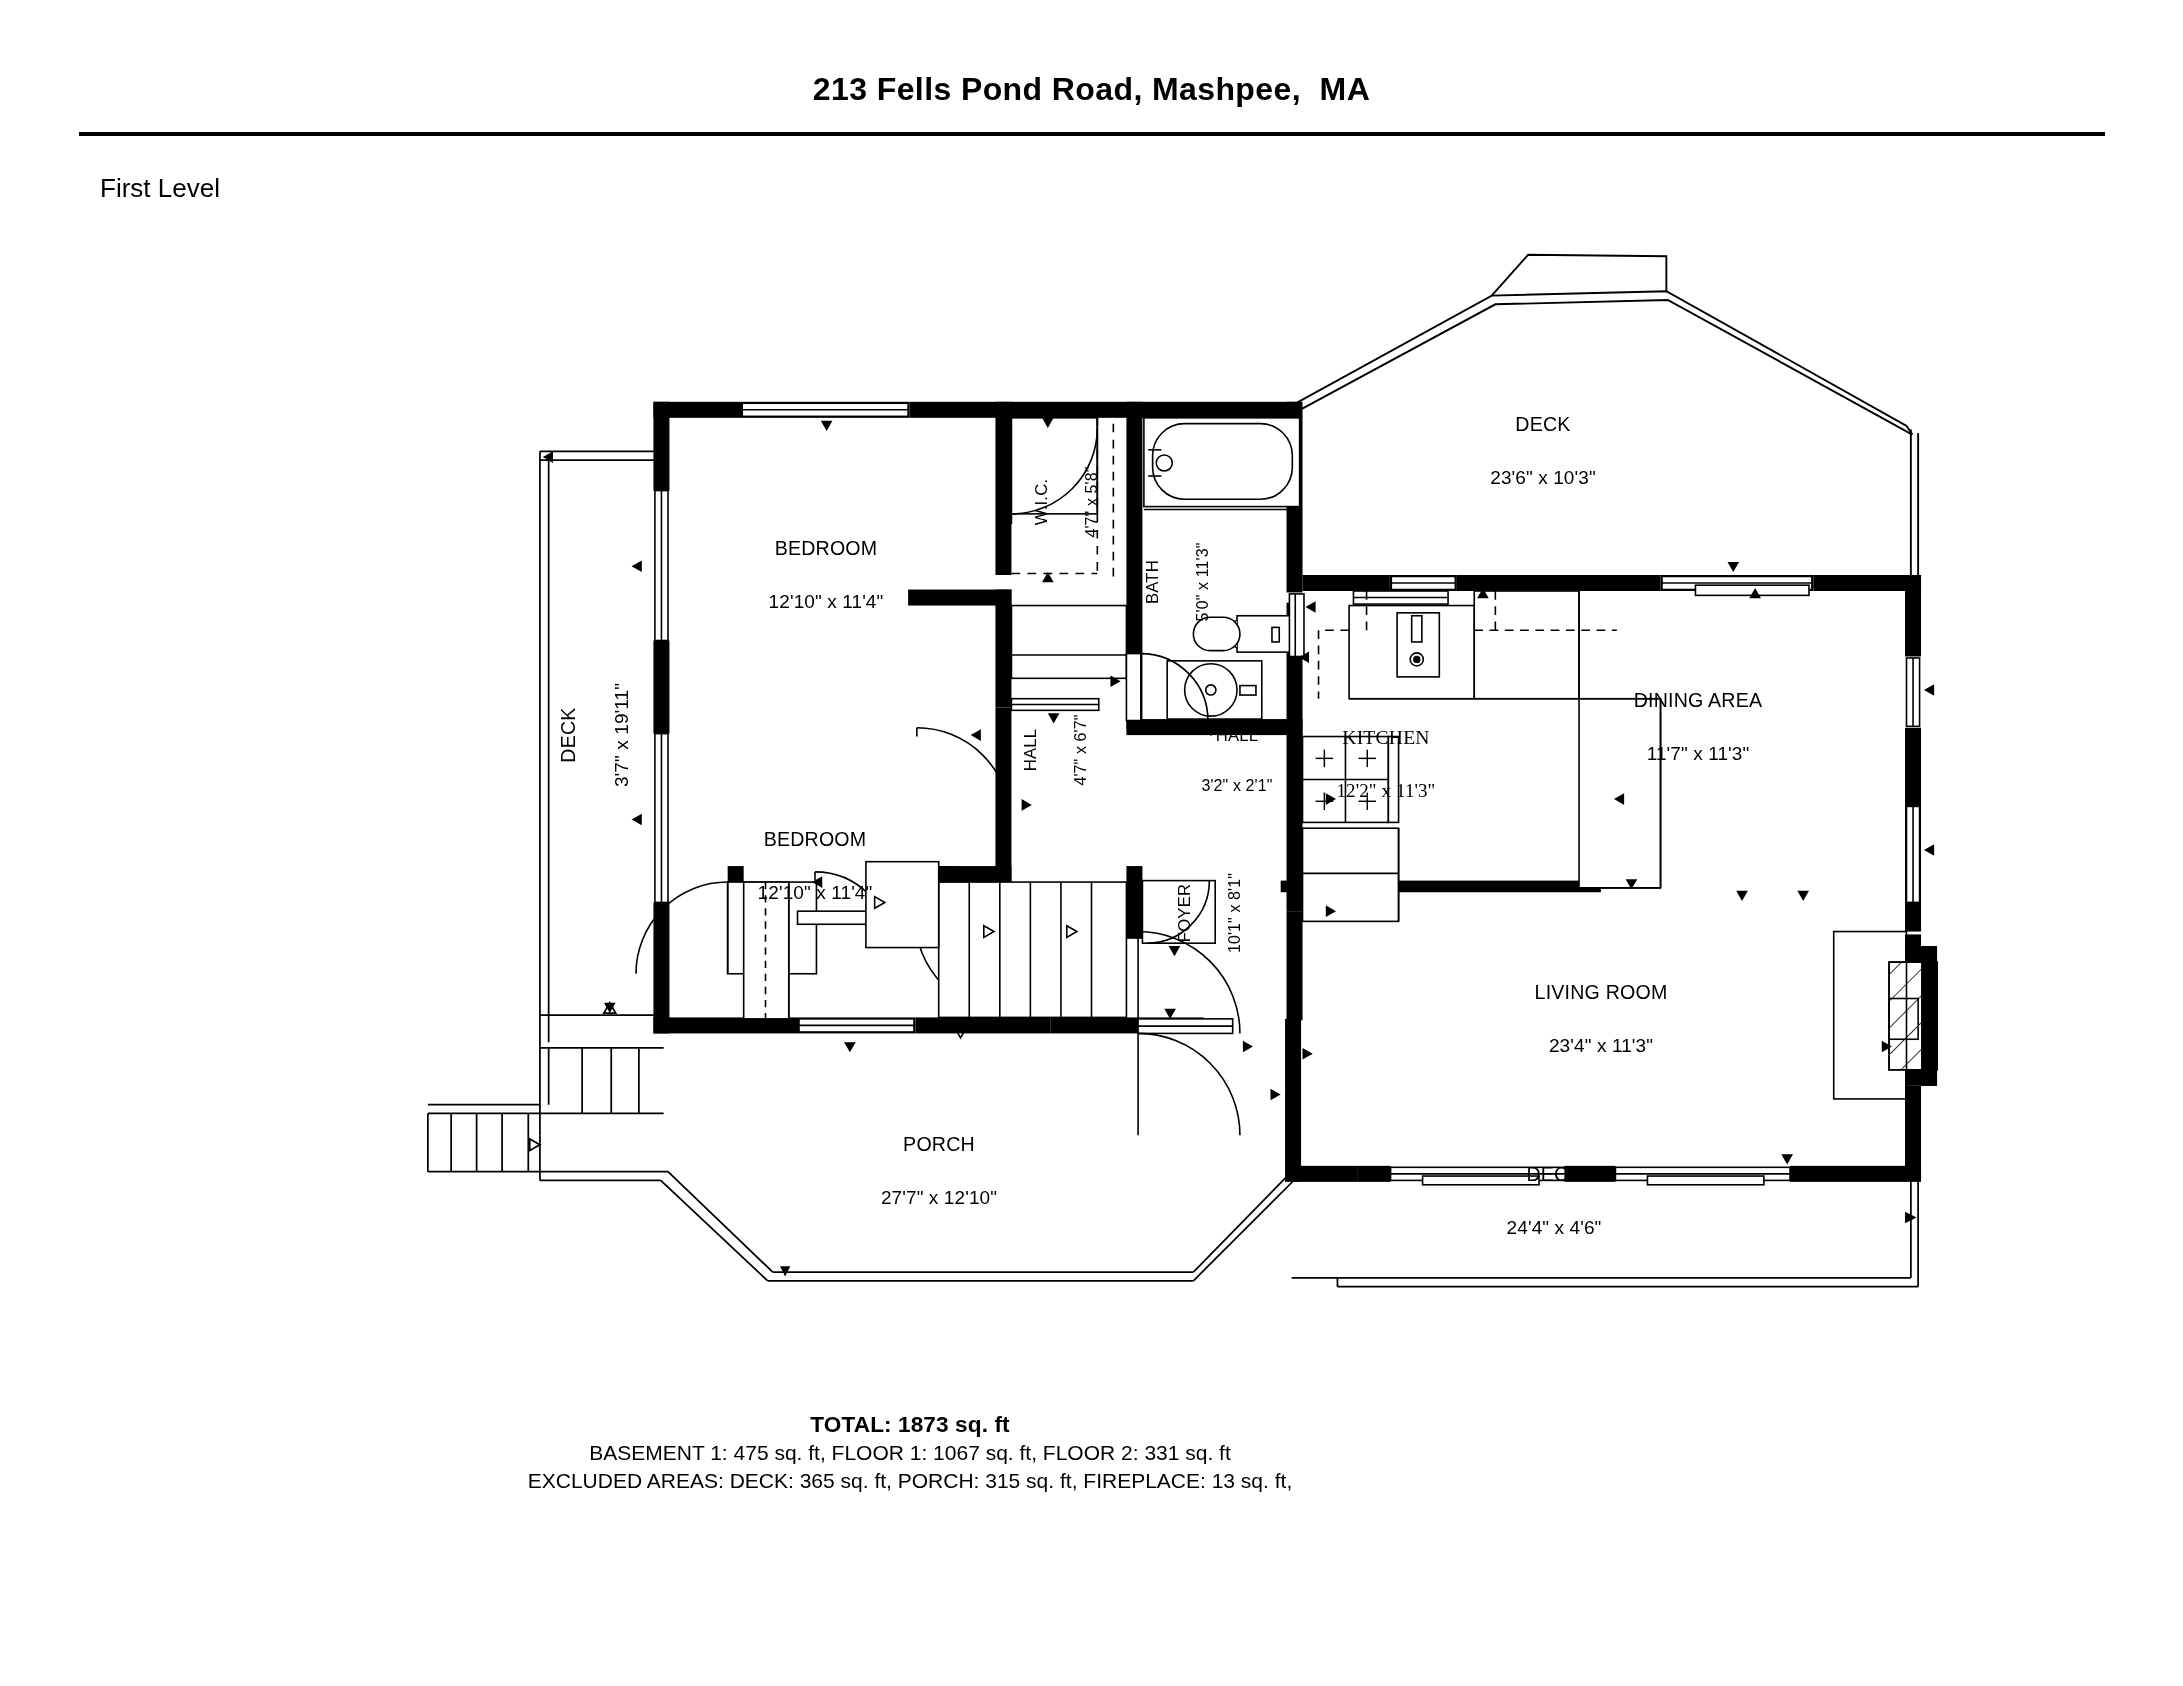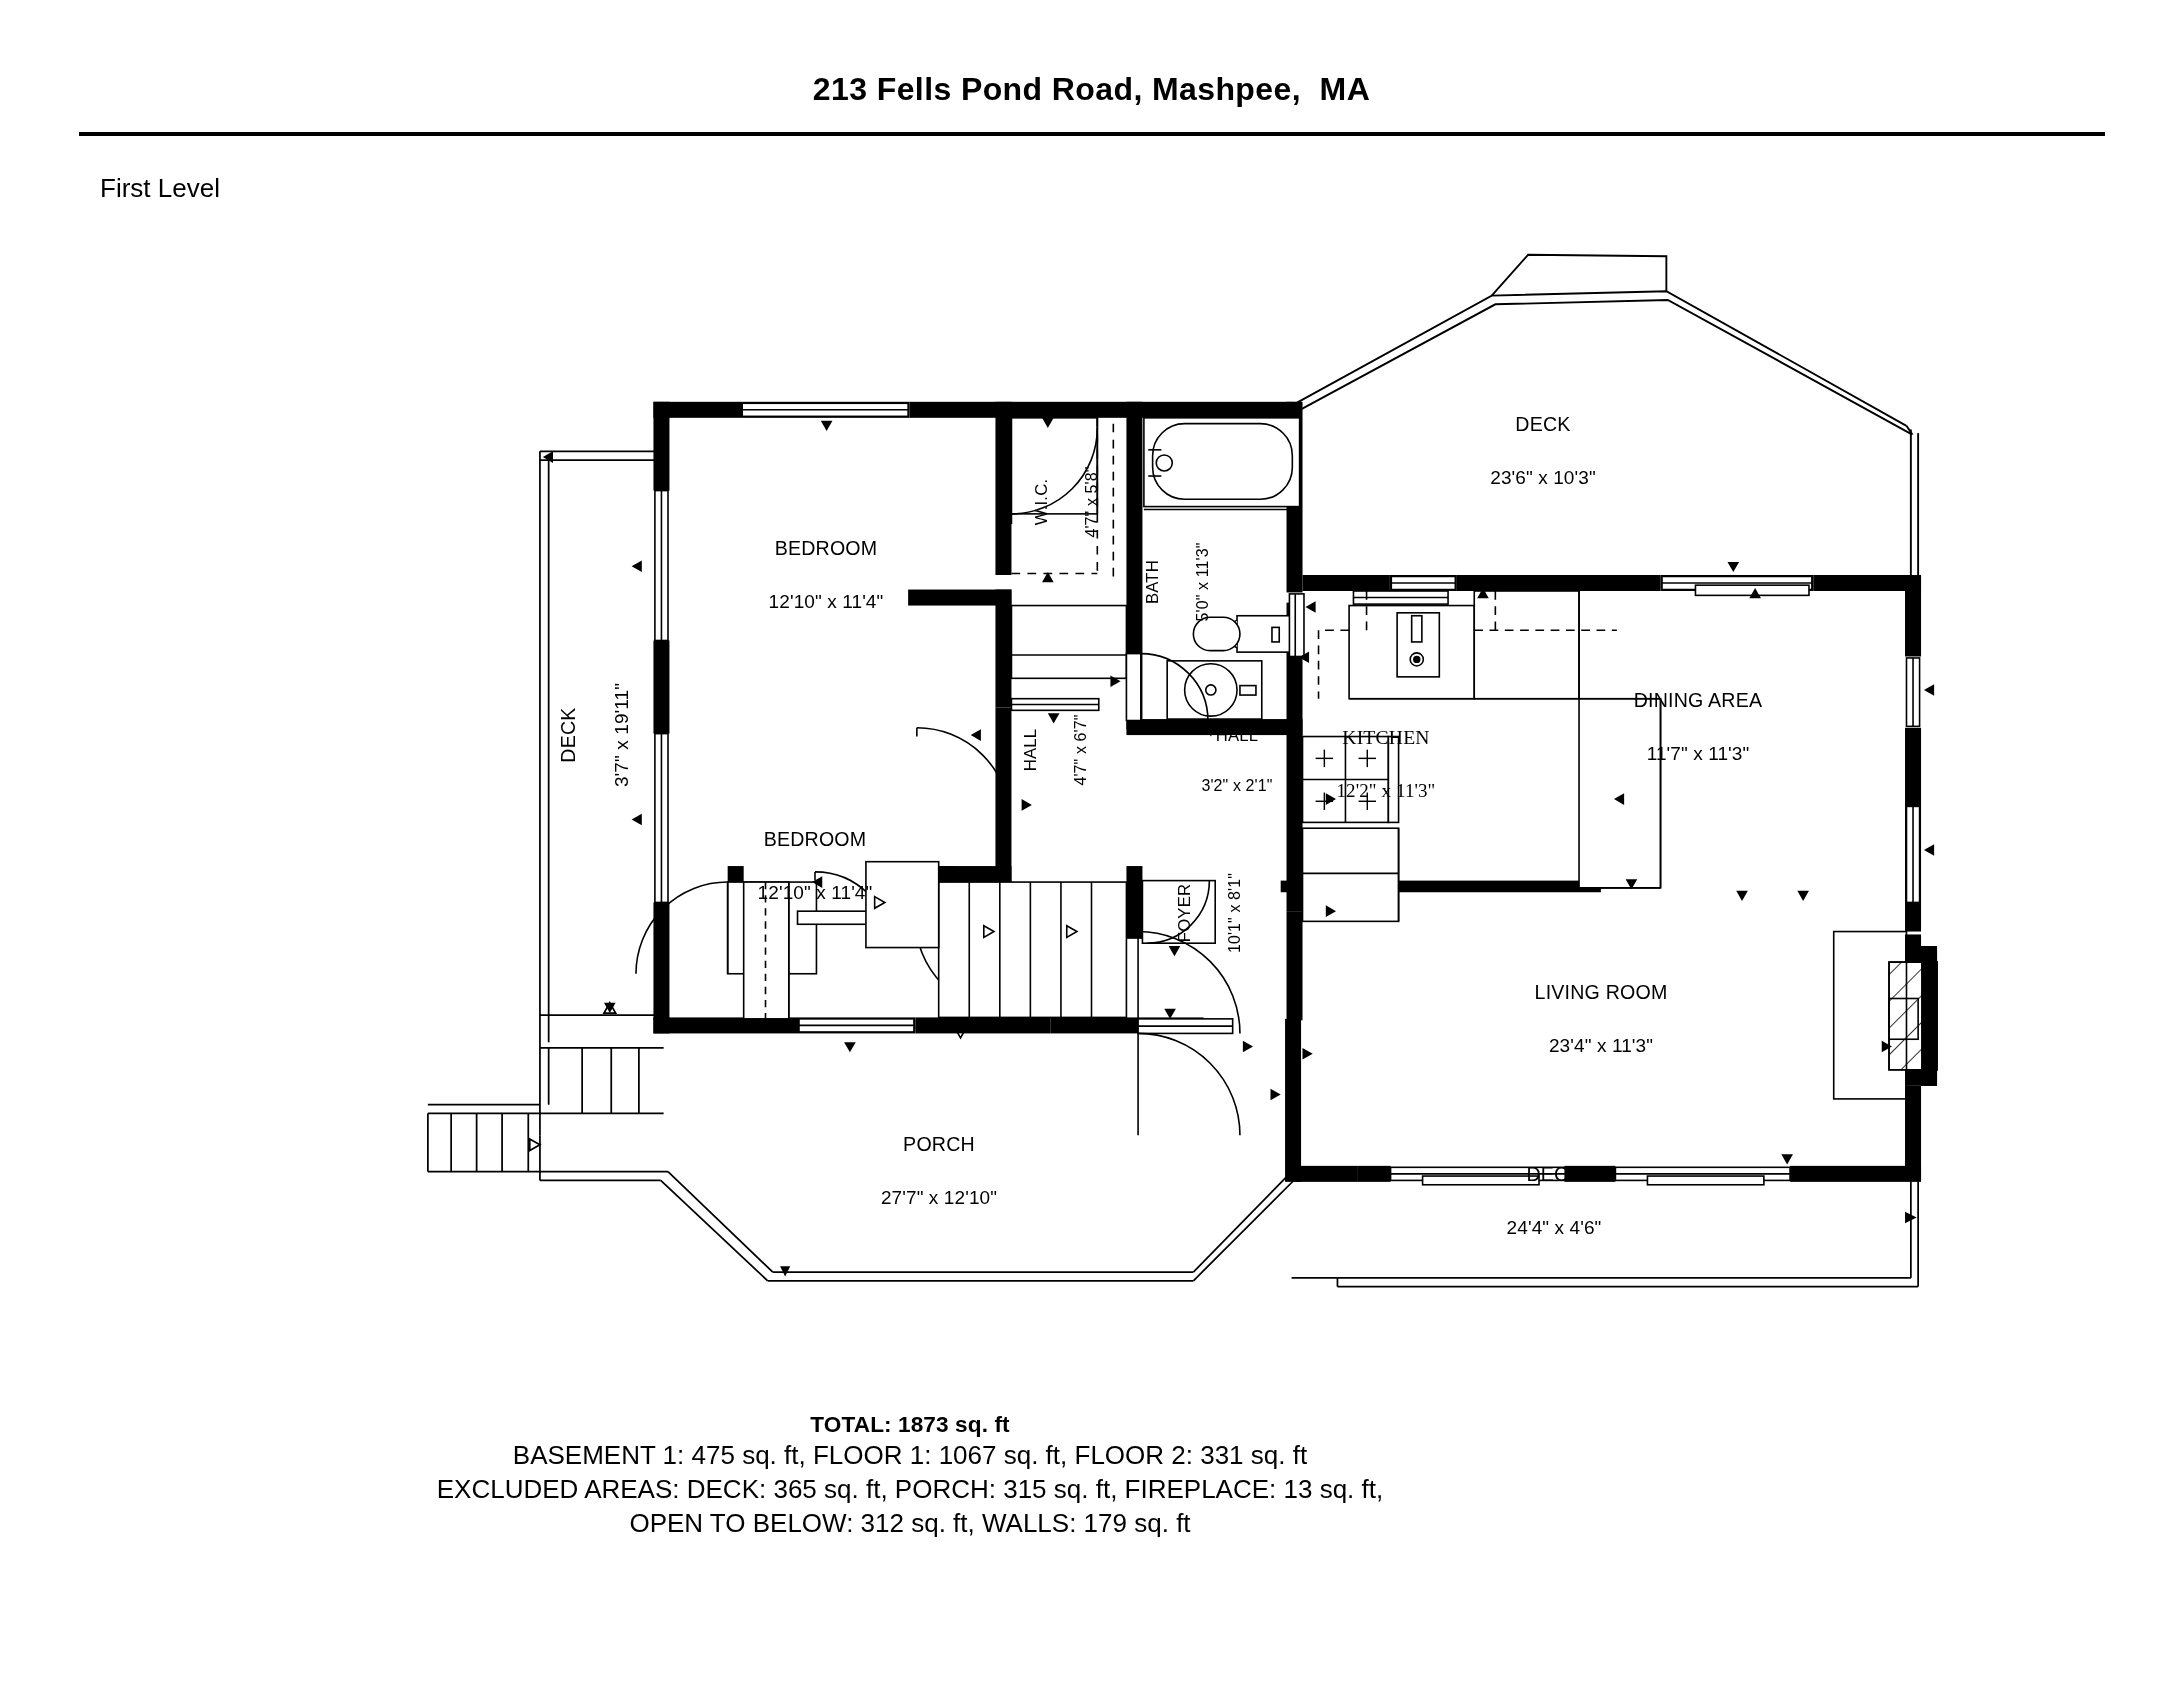--- a/index.html
+++ b/index.html
@@ -54,21 +54,21 @@
     width: 1820px;
     text-align: center;
     line-height: 1.30;
   }
   #summary .total {
     font-size: 22.6px;
     font-weight: bold;
     letter-spacing: 0.1px;
   }
   #summary .line {
-    font-size: 26px;
+    font-size: 21px;
   }
 
   
   #plan {
     position: absolute;
     left: 0;
     top: 0;
     width: 2183px;
     height: 1687px;
   }
@@ -546,15 +546,14 @@
 
 <div class="room-label" style="left: 939px; top: 1164px; transform: translate(-50%, -50%);">
   <span class="name">PORCH</span>
   <span class="dims">27'7" x 12'10"</span>
 </div>
 
 <div id="summary">
   <div class="total">TOTAL: 1873 sq. ft</div>
   <div class="line">BASEMENT 1: 475 sq. ft, FLOOR 1: 1067 sq. ft, FLOOR 2: 331 sq. ft</div>
   <div class="line">EXCLUDED AREAS: DECK: 365 sq. ft, PORCH: 315 sq. ft, FIREPLACE: 13 sq. ft,</div>
-  <div class="line">OPEN TO BELOW: 312 sq. ft, WALLS: 179 sq. ft</div>
 </div>
 
 
 </body></html>

